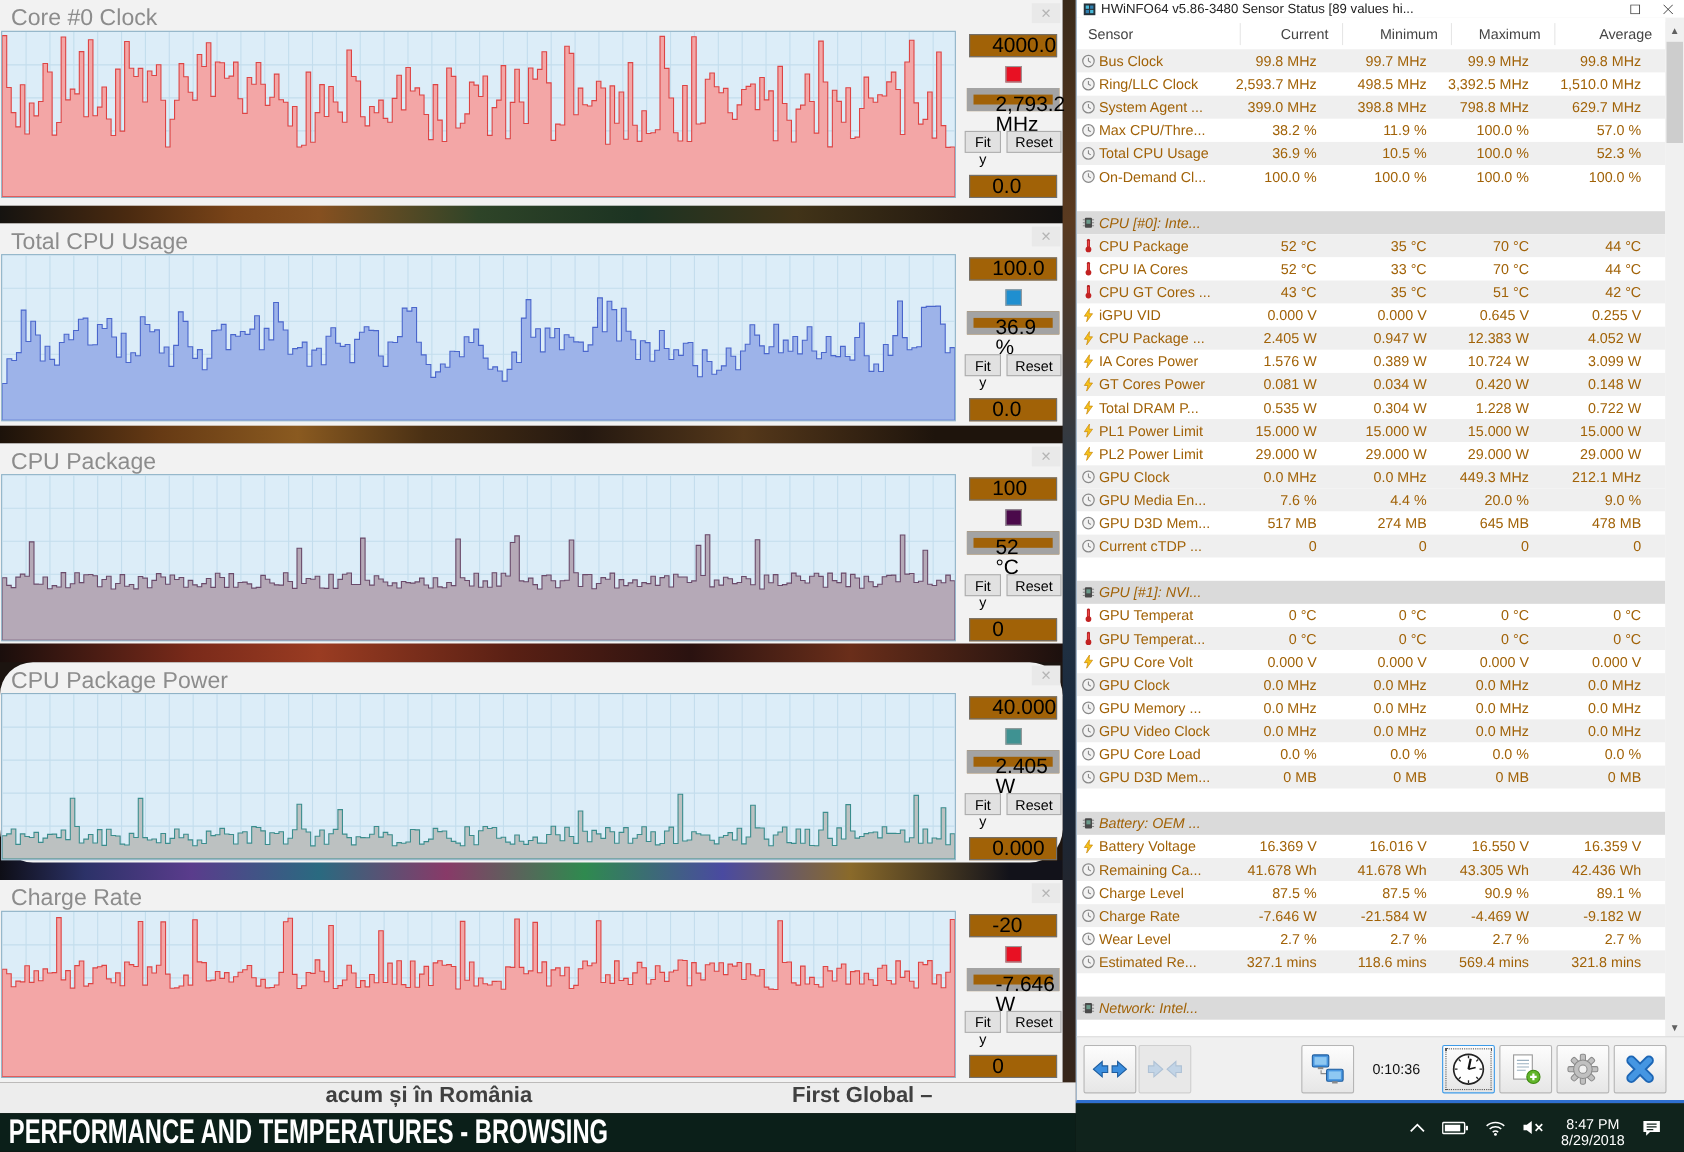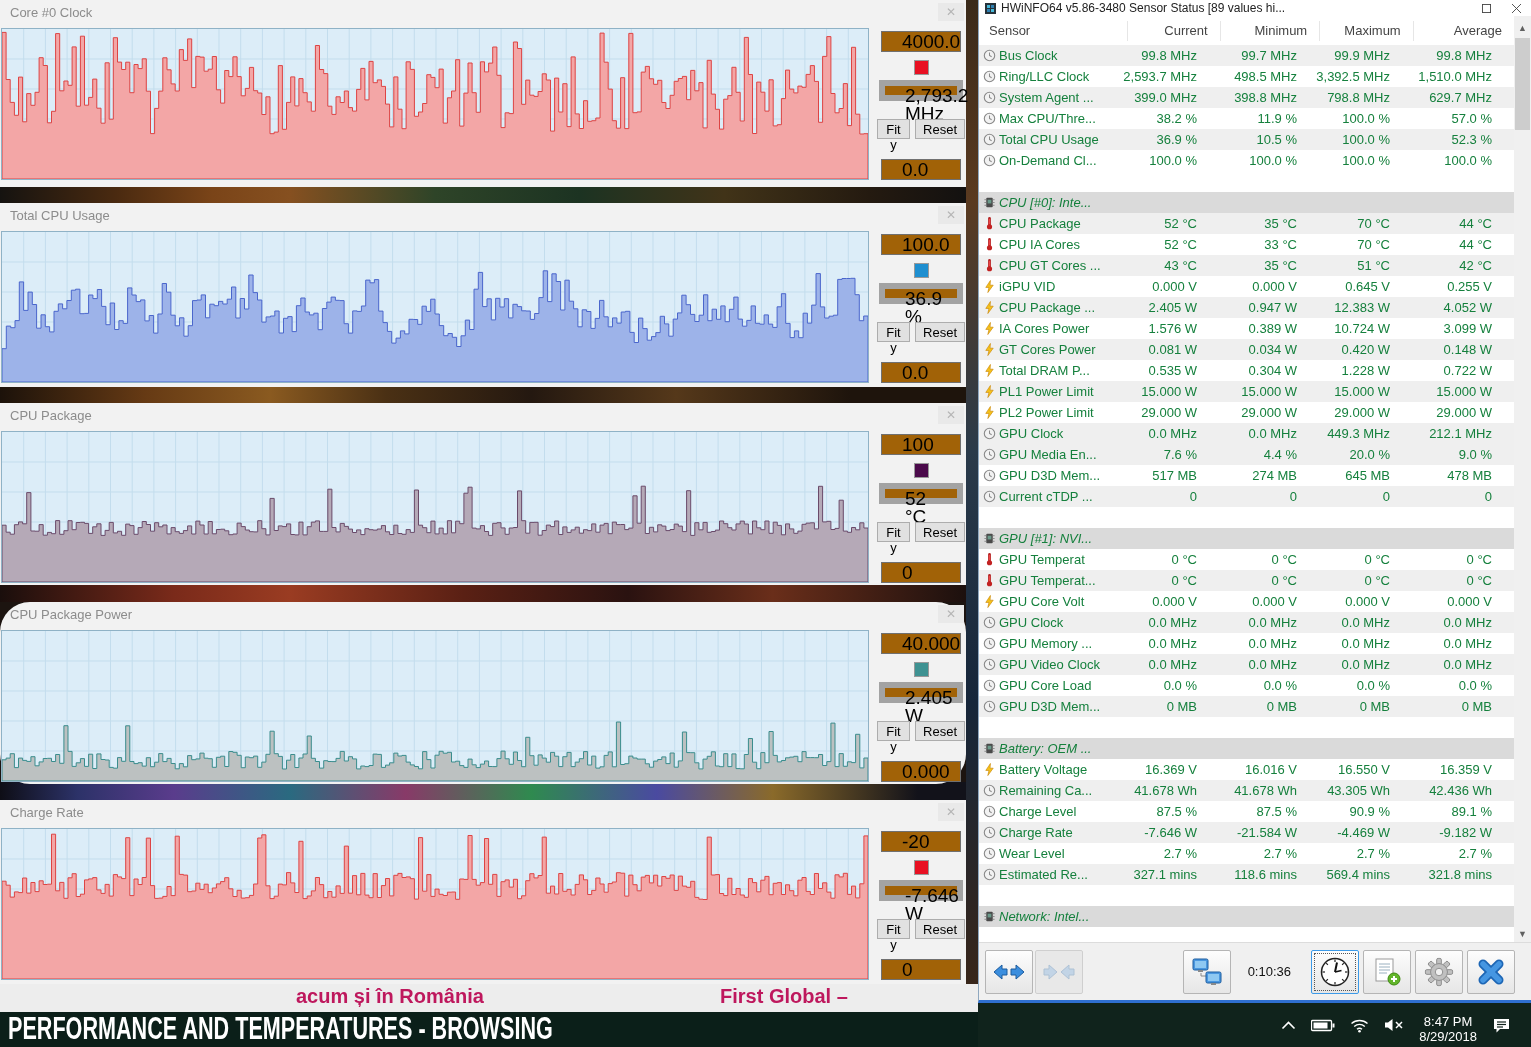--- a/index.html
+++ b/index.html
@@ -10,41 +10,41 @@
   #left{position:absolute;left:0;top:0;width:978px;height:1047px;background:#1c1410;}
   .strip{position:absolute;left:0;width:966px;}
   #strip1{top:185px;height:18px;background:linear-gradient(90deg,#151310,#4a2a10 12%,#7a4418 22%,#865020 30%,#2e4428 45%,#1c3322 60%,#413318 75%,#241a10 90%,#131110);}
   #strip2{top:385px;height:18px;background:linear-gradient(90deg,#1c120a,#663a14 15%,#8a5a20 28%,#4a3014 40%,#241810 55%,#55381a 70%,#1e140c 88%);}
   #strip3{top:583px;height:19px;background:linear-gradient(90deg,#1a0e0c,#7a2a1a 18%,#9a3c22 30%,#5a2014 48%,#2a1210 65%,#6a2e1a 80%,#1c100e);}
   #strip4{top:782px;height:18px;background:linear-gradient(90deg,#0e0e16,#2c3268 8%,#5a3c8c 18%,#2a6a80 30%,#883a68 42%,#2f8a4f 55%,#4a4aa0 68%,#8a6a2a 80%,#12121a 95%);}
   #stripR{position:absolute;left:966px;top:0;width:12px;height:1003px;
     background:linear-gradient(180deg,#3a2a1a,#5a3a20 20%,#2a3a4a 45%,#16263a 70%,#3a2618);}
 
   .panel{position:absolute;left:0;width:966px;background:#f2f2f2;}
-  .panel-title{position:absolute;left:10px;top:5px;font-size:13px;color:#8c8c8c;}
+  .panel-title{position:absolute;left:10px;top:5px;font-size:21px;color:#8c8c8c;}
   .panel-close{position:absolute;right:2px;top:3px;width:26px;height:18px;background:#e9e9e9;
     color:#b5b5b5;font-size:12px;text-align:center;line-height:18px;}
   .panel-close::after{content:"\2715";}
   .graph{position:absolute;left:1px;top:28px;width:866px;height:150px;background:#dcedf8;
     border:1px solid #8fb2c6;}
   .graph svg{position:absolute;inset:0;width:100%;height:100%;display:block;}
   .controls{position:absolute;left:877px;top:26px;width:88px;height:156px;
     display:flex;flex-direction:column;align-items:center;}
   .ctl-box{box-sizing:border-box;font-size:19px;line-height:18px;padding:1px 20px;background:#a16207;}
   .ctl-max,.ctl-min{width:80px;height:21px;border:1px solid #707070;}
   .ctl-max{margin-top:5px;}
   .ctl-val{width:84px;height:21px;border:6px solid #a3a3a3;margin-top:5px;}
   .swatch{width:13px;height:13px;border:1px solid #999;margin-top:8px;}
   .ctl-btns{display:flex;gap:5px;margin-top:18px;}
   .ctl-btn{height:20px;font-size:13px;font-family:"Liberation Sans",sans-serif;
     background:#e1e1e1;border:1px solid #adadad;padding:2px 7px;}
   .ctl-min{margin-top:auto;margin-bottom:2px;}
 
   #subtitles{position:absolute;left:0;top:984px;width:978px;height:28px;background:#ededed;}
-  .sub{position:absolute;top:1px;font-size:20px;font-weight:bold;color:#be185d;white-space:nowrap;}
+  .sub{position:absolute;top:1px;font-size:20px;font-weight:bold;color:#404040;white-space:nowrap;}
   #sub-left{left:296px;}
   #sub-right{left:720px;}
   #banner{position:absolute;left:0;top:1012px;width:978px;height:35px;background:#0b1f19;overflow:hidden;}
   #banner span{display:inline-block;color:#fff;font-size:27px;font-weight:bold;line-height:35px;
     padding-left:10px;white-space:nowrap;transform:scale(.8,1.15);transform-origin:left center;letter-spacing:0;}
 
   
   #hwinfo{position:absolute;left:978px;top:0;width:553px;height:1003px;background:#f0f0f0;
     box-sizing:border-box;border-left:1px solid #8fa8c0;border-bottom:3px solid #2f6fd0;}
   #hw-titlebar{position:absolute;left:0;top:0;width:100%;height:16px;background:#fff;
@@ -52,21 +52,21 @@
   #hw-titlebar .app-icon{margin:0 5px 0 6px;display:flex;}
   #hw-title{font-size:12px;color:#222;white-space:nowrap;flex:1;}
   .cap-btn{width:30px;height:16px;display:flex;align-items:center;justify-content:center;}
   #hw-header{position:absolute;left:0;top:16px;width:535px;height:29px;background:#fff;
     border-bottom:1px solid #d8d8d8;display:flex;align-items:center;font-size:13px;color:#444;}
   #hw-header .h-label{flex:0 0 138px;padding-left:10px;}
   .num0{width:92px;}.num1{width:100px;}.num2{width:93px;}.num3{width:102px;}
   #hw-header .h-num{text-align:right;padding-right:12px;box-sizing:content-box;
     border-left:1px solid #e6e6e6;height:20px;line-height:20px;}
   #sensor-rows{position:absolute;left:0;top:45px;width:535px;height:898px;overflow:hidden;background:#fff;}
-  .srow{display:flex;height:21px;line-height:21px;font-size:13px;color:#15803d;}
+  .srow{display:flex;height:21px;line-height:21px;font-size:13px;color:#a16207;}
   .srow.even{background:#efefef;}
   .srow.odd{background:#fff;}
   .srow.section{background:#dadada;font-style:italic;}
   .srow.spacer{background:#fff;}
   .cell-icon{flex:0 0 20px;display:flex;align-items:center;justify-content:center;}
   .cell-label{flex:0 0 118px;white-space:nowrap;overflow:hidden;}
   .srow .num{text-align:right;padding-right:12px;box-sizing:border-box;}
   .srow .num{width:92px;}
   .srow .numA{width:92px;}.srow .numB{width:100px;}.srow .numC{width:93px;}.srow .numD{width:102px;}
 

